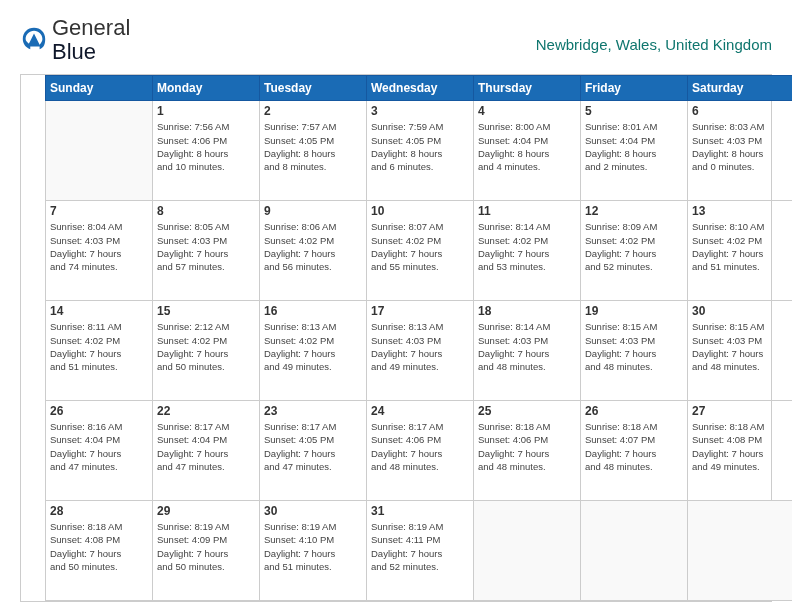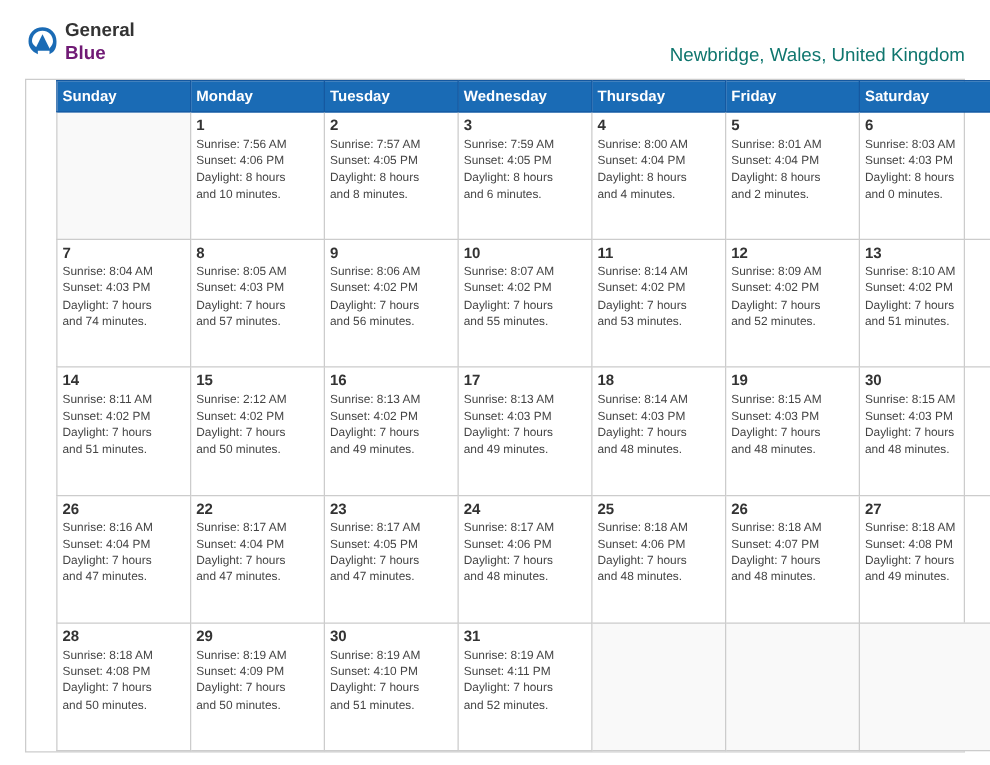--- a/index.html
+++ b/index.html
@@ -22,26 +22,26 @@
       justify-content: space-between;
       align-items: flex-start;
       margin-bottom: 10px;
     }
     .logo {
       display: flex;
       align-items: center;
       gap: 4px;
     }
     .logo-text {
-      font-size: 15px;
-      font-weight: bold;
+      font-size: 22px;
+      font-weight: normal;
       line-height: 1.1;
     }
     .logo-general { color: #333; }
-    .logo-blue { color: #701a75; }
+    .logo-blue { color: #0f172a; }
     .logo-icon {
       width: 28px;
       height: 28px;
     }
     .title-block {
       text-align: right;
     }
     .month-title {
       font-size: 32px;
       font-weight: bold;

